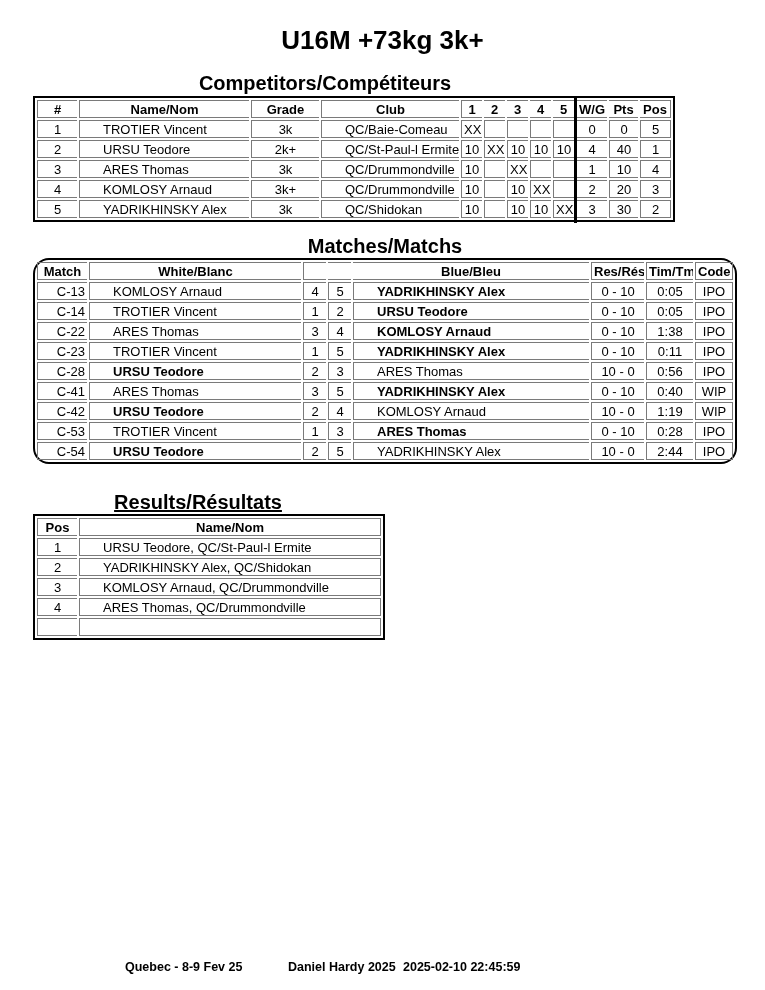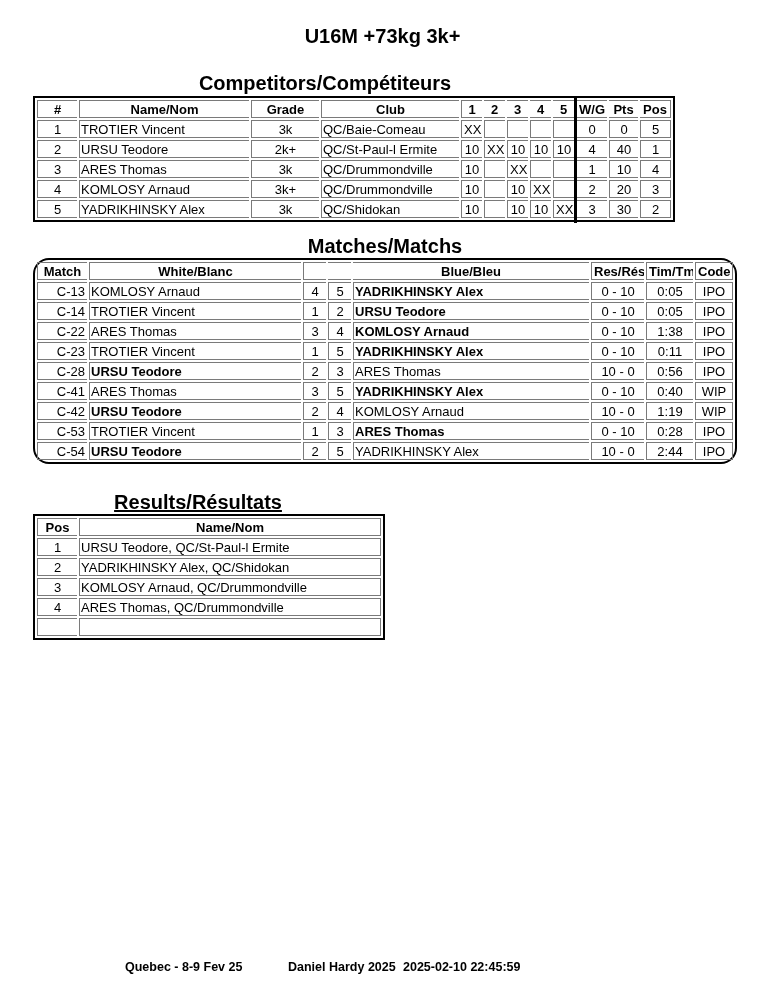--- a/index.html
+++ b/index.html
@@ -1,39 +1,39 @@
 <!DOCTYPE html>
 <html><head>
 <meta charset="utf-8">
 <style>
   html,body{margin:0;padding:0;background:#fff;}
   .page{position:relative;width:765px;height:990px;background:#ffffff;color:#000;
         font-family:"Liberation Sans",sans-serif;overflow:hidden;}
   .doc-title{position:absolute;top:25px;left:0;width:765px;text-align:center;
-             font-size:20px;font-weight:bold;letter-spacing:0px;}
+             font-size:26px;font-weight:bold;letter-spacing:0px;}
   .sec-head{position:absolute;font-size:20px;font-weight:bold;text-align:center;}
   #competitors-heading{left:33px;top:72px;width:584px;}
   #matches-heading{left:33px;top:235px;width:704px;}
   #results-heading{left:22px;top:491px;width:352px;text-decoration:underline;}
 
   table{position:absolute;border:2px solid #000;border-collapse:separate;
         border-spacing:2px;table-layout:fixed;background:#fff;}
   #competitors-table{left:33px;top:96px;width:642px;}
   #matches-table{left:33px;top:258px;width:704px;border-radius:16px;}
   #results-table{left:33px;top:514px;width:352px;}
 
   th,td{border-top:1px solid #7a7a7a;border-bottom:1px solid #7a7a7a;
         border-left:1px solid #7a7a7a;border-right:none;
         font-size:13px;line-height:15px;height:16px;padding:0 2px;
         overflow:hidden;white-space:nowrap;font-weight:normal;}
   th{font-weight:bold;text-align:center;}
   th:last-child,td:last-child{border-right:1px solid #7a7a7a;}
   .nl{border-left:none;}           
   .c{text-align:center;}
-  .l{text-align:left;padding-left:1px;}
+  .l{text-align:left;padding-left:23px;}
   .ml{text-align:right;padding-left:6px;}
   .b{font-weight:bold;}
 
   .vdivider{position:absolute;left:574px;top:96px;width:3px;height:127px;background:#000;}
 
   .footer-item{position:absolute;top:960px;font-size:12.5px;font-weight:bold;white-space:nowrap;}
   #footer-left{left:125px;}
   #footer-center{left:288px;}
   #footer-right{left:403px;}
 </style>

